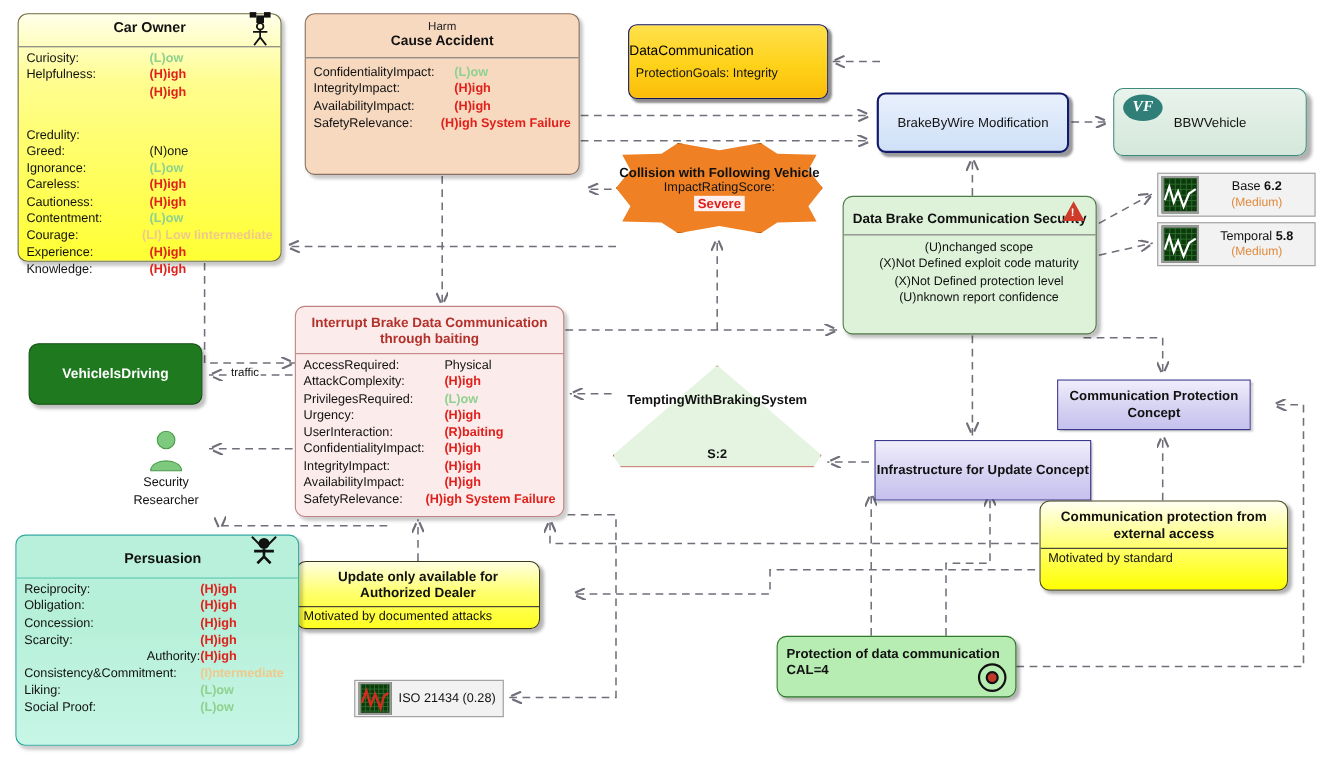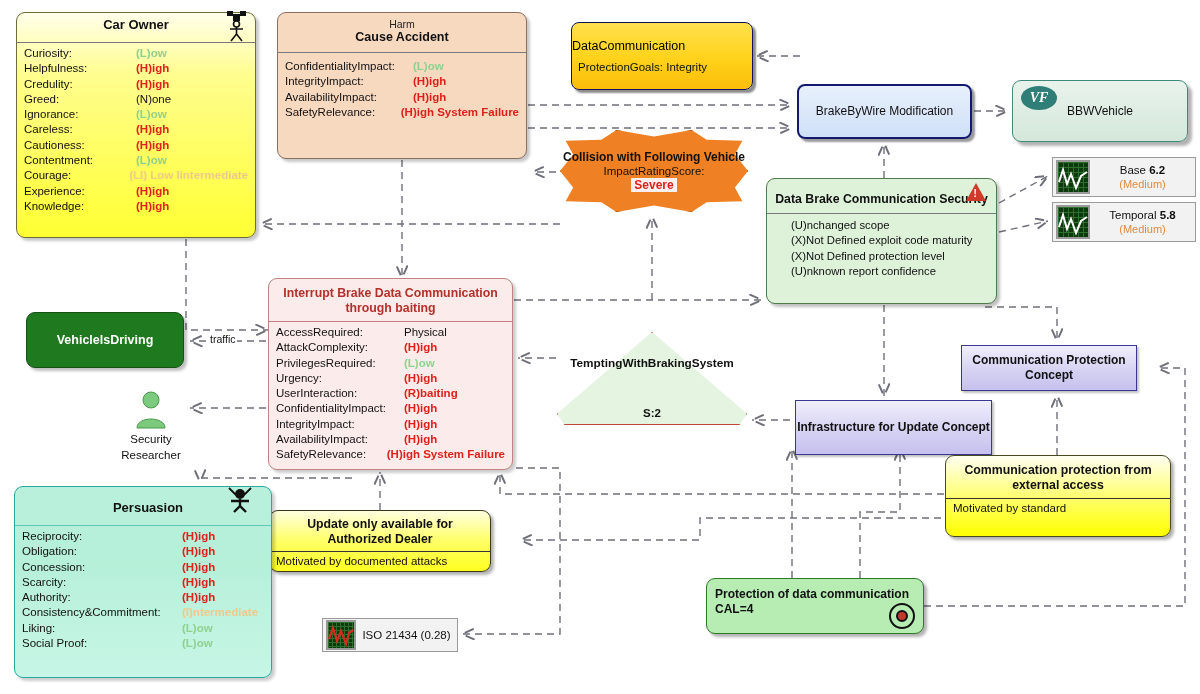--- a/index.html
+++ b/index.html
@@ -67,21 +67,21 @@
   #collision .ctext{position:absolute;inset:0;display:flex;flex-direction:column;
     align-items:center;justify-content:center;text-align:center;font-size:11.5px;color:#111;line-height:14px;}
   #collision .ctitle{font-weight:bold;font-size:12px;line-height:14px;}
   #collision .cscore{font-size:11.5px;}
   #collision .cval{background:#fff0f0;color:#e0201b;font-weight:bold;font-size:12px;padding:0 3px;}
 
   
   #dbcs{left:766px;top:178px;width:231px;height:126px;
     background:#ddf2d9;border:1px solid #4f7a49;border-radius:9px;box-shadow:3px 3px 3px rgba(0,0,0,.25);}
   #dbcs .hdr{padding-top:13px;padding-bottom:7px;font-size:12.3px;}
-  #dbcs .list{padding:4px 7px 0 24px;font-size:11.3px;line-height:15.3px;color:#111;}
+  #dbcs .list{padding:4px 7px 0 24px;font-size:11.3px;line-height:15.3px;color:#111;text-align:center;}
   #warn-tri{position:absolute;right:10px;top:4px;width:0;height:0;
     border-left:10px solid transparent;border-right:10px solid transparent;border-bottom:18px solid #cf3b2a;}
   #warn-tri:after{content:"!";position:absolute;left:-2.5px;top:5px;color:#fff;font-size:10px;font-weight:bold;}
 
   
   .metric{position:absolute;width:142px;height:38px;background:#f2f2f2;border:1px solid #9b9b9b;
     display:flex;align-items:center;}
   .metric .thumb{width:30px;height:30px;margin-left:3px;border:2px solid #9a9a9a;
     background:#0c3a0c;position:relative;flex:none;overflow:hidden;}
   .metric .thumb .grid{position:absolute;inset:0;
@@ -252,21 +252,21 @@
     <div class="body">
         <div class="row">
           <span class="k" style="width: 112px;">Curiosity:</span>
           <span class="v v-low">(L)ow</span>
         </div>
         <div class="row">
           <span class="k" style="width: 112px;">Helpfulness:</span>
           <span class="v v-high">(H)igh</span>
         </div>
         <div class="row">
-          <span class="k" style="width: 112px;">Credulity:</span>
+          <span class="k" style="width: 112px; margin-top: 39px;">Credulity:</span>
           <span class="v v-high">(H)igh</span>
         </div>
         <div class="row">
           <span class="k" style="width: 112px;">Greed:</span>
           <span class="v v-none">(N)one</span>
         </div>
         <div class="row">
           <span class="k" style="width: 112px;">Ignorance:</span>
           <span class="v v-low">(L)ow</span>
         </div>
@@ -483,21 +483,21 @@
         </div>
         <div class="row">
           <span class="k" style="width: 160px;">Concession:</span>
           <span class="v v-high">(H)igh</span>
         </div>
         <div class="row">
           <span class="k" style="width: 160px;">Scarcity:</span>
           <span class="v v-high">(H)igh</span>
         </div>
         <div class="row">
-          <span class="k" style="width: 160px;">Authority:</span>
+          <span class="k" style="width: 160px; text-align: right;">Authority:</span>
           <span class="v v-high">(H)igh</span>
         </div>
         <div class="row">
           <span class="k" style="width: 160px;">Consistency&amp;Commitment:</span>
           <span class="v v-int">(I)ntermediate</span>
         </div>
         <div class="row">
           <span class="k" style="width: 160px;">Liking:</span>
           <span class="v v-low">(L)ow</span>
         </div>

